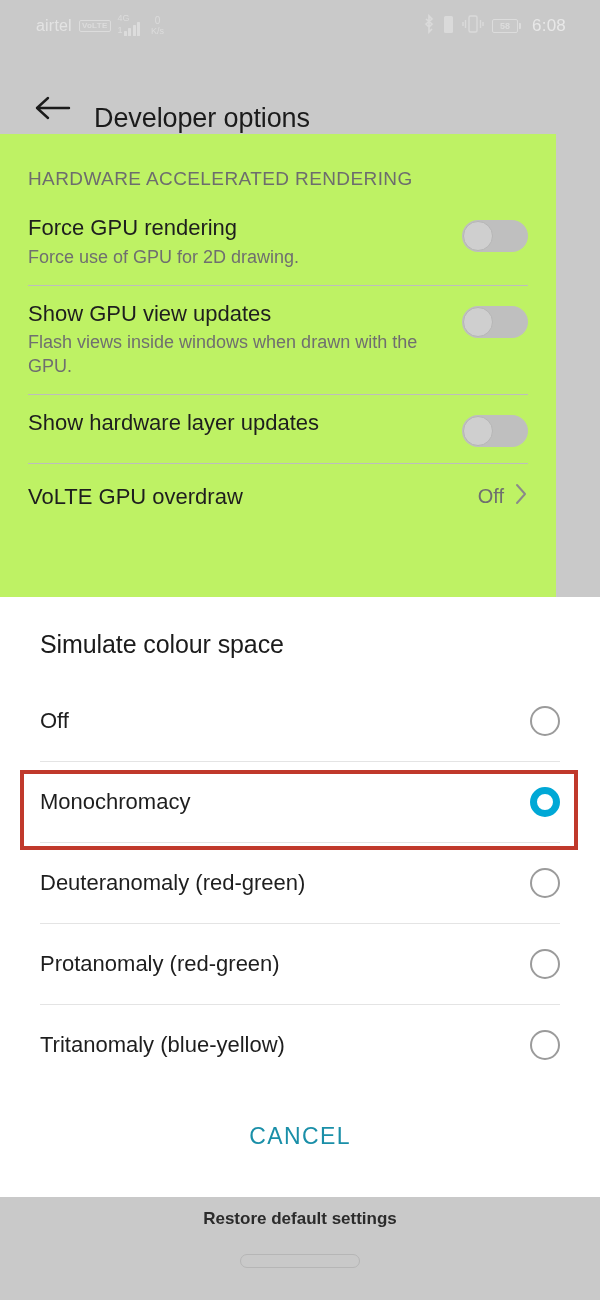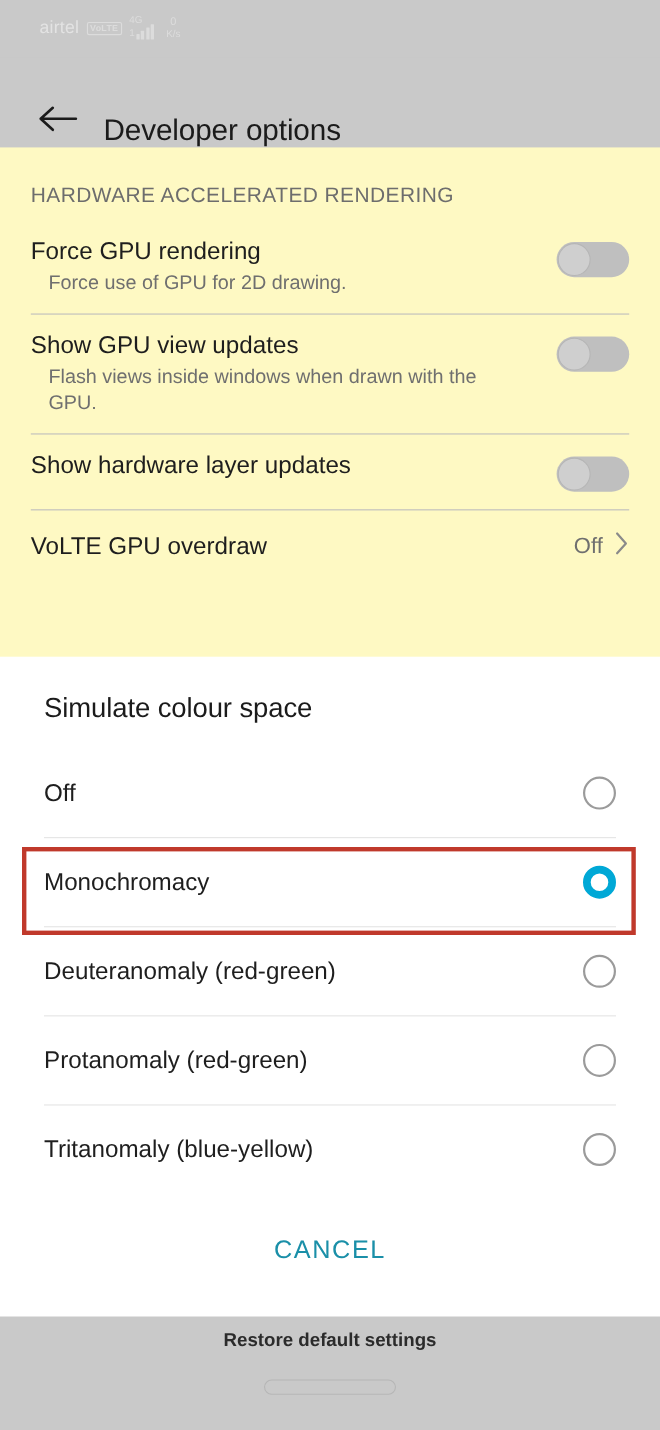--- a/index.html
+++ b/index.html
@@ -157,23 +157,23 @@
     font-size: 27px;
     color: #1b1b1b;
     margin-left: 18px;
     letter-spacing: -.1px;
   }
 
   
   .settings {
     position: absolute;
     top: 134px; left: 0;
-    width: 600px;
+    width: 556px;
     height: 466px;
-    background: #fef9c3;
+    background: #bef264;
     overflow: hidden;
   }
   .section-header {
     padding: 34px 28px 10px;
     font-size: 19px;
     color: #6d6d6d;
     letter-spacing: .4px;
   }
   .row {
     position: relative;
@@ -187,21 +187,20 @@
   .row .title {
     font-size: 22px;
     color: #1e1e1e;
     line-height: 1.25;
   }
   .row .subtitle {
     font-size: 18px;
     color: #6f6f6f;
     line-height: 1.3;
     margin-top: 4px;
-    margin-left: 16px;
   }
   .divider {
     height: 1px;
     background: #bdbdbd;
     margin: 0 28px;
   }
   .switch {
     flex: 0 0 auto;
     width: 66px; height: 32px;
     border-radius: 16px;
@@ -351,20 +350,45 @@
             <i></i>
             <i></i>
             <i></i>
           </span>
       </span>
       <span class="speed">
         <span class="val">0</span>
         <span class="unit">K/s</span>
       </span>
     </div>
+    <div class="status-right">
+      <span class="icon-bt">
+        <svg width="12" height="20" viewBox="0 0 12 20">
+          <path d="M3 5 L9 10 L6 13 L6 2 L9 5 L3 10 L6 13 L6 18 L9 15" fill="none" stroke="#dcdcdc" stroke-width="1.6"></path>
+        </svg>
+      </span>
+      <span class="icon-sim">
+        <svg width="11" height="19" viewBox="0 0 11 19">
+          <rect x="1" y="1" width="9" height="17" rx="1.5" fill="#dcdcdc"></rect>
+        </svg>
+      </span>
+      <span class="icon-vib">
+        <svg width="22" height="20" viewBox="0 0 22 20">
+          <rect x="7" y="2" width="8" height="16" rx="1.5" fill="none" stroke="#dcdcdc" stroke-width="1.4"></rect>
+          <path d="M3.5 6 V14 M1 8 V12 M18.5 6 V14 M21 8 V12" stroke="#dcdcdc" stroke-width="1.4" fill="none"></path>
+        </svg>
+      </span>
+      <span class="battery">
+        <span class="shell">
+            <span>58</span>
+          </span>
+        <span class="cap"></span>
+      </span>
+      <span class="clock">6:08</span>
+    </div>
   </div>
 
   <div class="app-bar">
     <div class="back-btn">
       <span>
         <svg width="40" height="30" viewBox="0 0 40 30">
           <path d="M37 15 H5 M16 5 L5 15 L16 25" fill="none" stroke="#1b1b1b" stroke-width="2.4" stroke-linecap="round" stroke-linejoin="round"></path>
         </svg>
       </span>
     </div>

